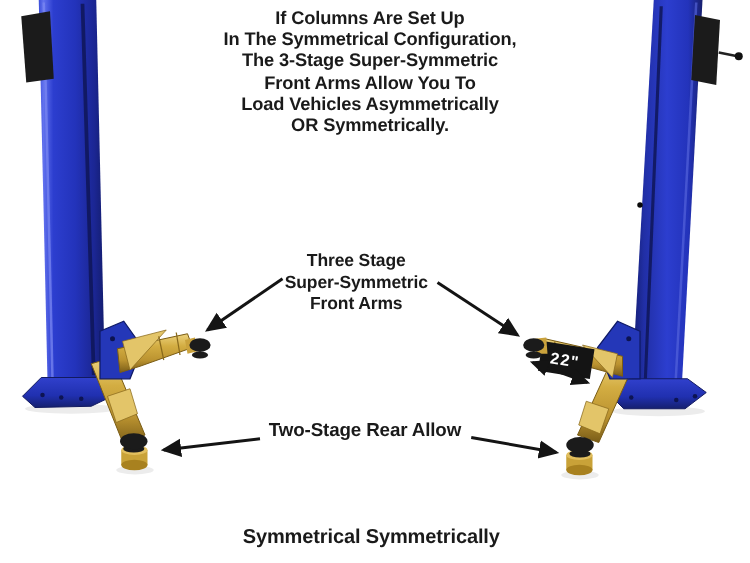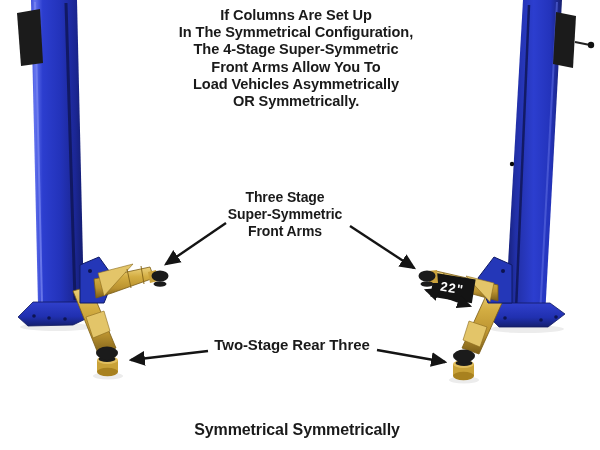--- a/index.html
+++ b/index.html
@@ -7,21 +7,21 @@
     position:relative;width:600px;height:450px;background:#ffffff;overflow:hidden;
     font-family:"Liberation Sans","DejaVu Sans",sans-serif;
   }
   .stage svg{position:absolute;left:0;top:0;z-index:1;}
   .label{
     position:absolute;z-index:2;font-weight:bold;color:#1a1a1a;
     text-align:center;white-space:pre-line;transform:translateX(-50%);
     letter-spacing:-0.1px;
   }
   .intro-note{left:296px;top:7px;font-size:14.6px;line-height:17.2px;}
-  .front-arms-label{left:285px;top:189px;font-size:14px;line-height:17px;}
+  .front-arms-label{left:285px;top:200px;font-size:14px;line-height:17px;}
   .rear-arms-label{left:292px;top:336px;font-size:15px;}
   .caption{left:297px;top:421px;font-size:16px;}
   .dim-label{
     position:absolute;z-index:3;left:452px;top:288px;
     transform:translate(-50%,-50%) rotate(9deg);
     color:#ffffff;font-weight:bold;font-size:13px;letter-spacing:1px;
     white-space:nowrap;
   }
 </style>
 </head>
@@ -141,24 +141,24 @@
       <line x1="226" y1="223" x2="166" y2="264" marker-end="url(#head)"></line>
       <line x1="350" y1="226" x2="414" y2="268" marker-end="url(#head)"></line>
       <line x1="208" y1="351" x2="131" y2="360" marker-end="url(#head)"></line>
       <line x1="377" y1="350" x2="445" y2="362" marker-end="url(#head)"></line>
       <line x1="426" y1="290" x2="470" y2="306" stroke-width="2.2" marker-start="url(#head)" marker-end="url(#head)"></line>
     </g>
   </svg>
 
   <div class="label intro-note">If Columns Are Set Up
 In The Symmetrical Configuration,
-The 4-Stage Super-Symmetric
+The 3-Stage Super-Symmetric
 Front Arms Allow You To
 Load Vehicles Asymmetrically
 OR Symmetrically.</div>
   <div class="label front-arms-label">Three Stage
 Super-Symmetric
 Front Arms</div>
-  <div class="label rear-arms-label">Two-Stage Rear Three</div>
+  <div class="label rear-arms-label">Two-Stage Rear Allow</div>
   <div class="label caption">Symmetrical Symmetrically</div>
   <div class="dim-label">22"</div>
 
 </div>
 
 </body></html>

